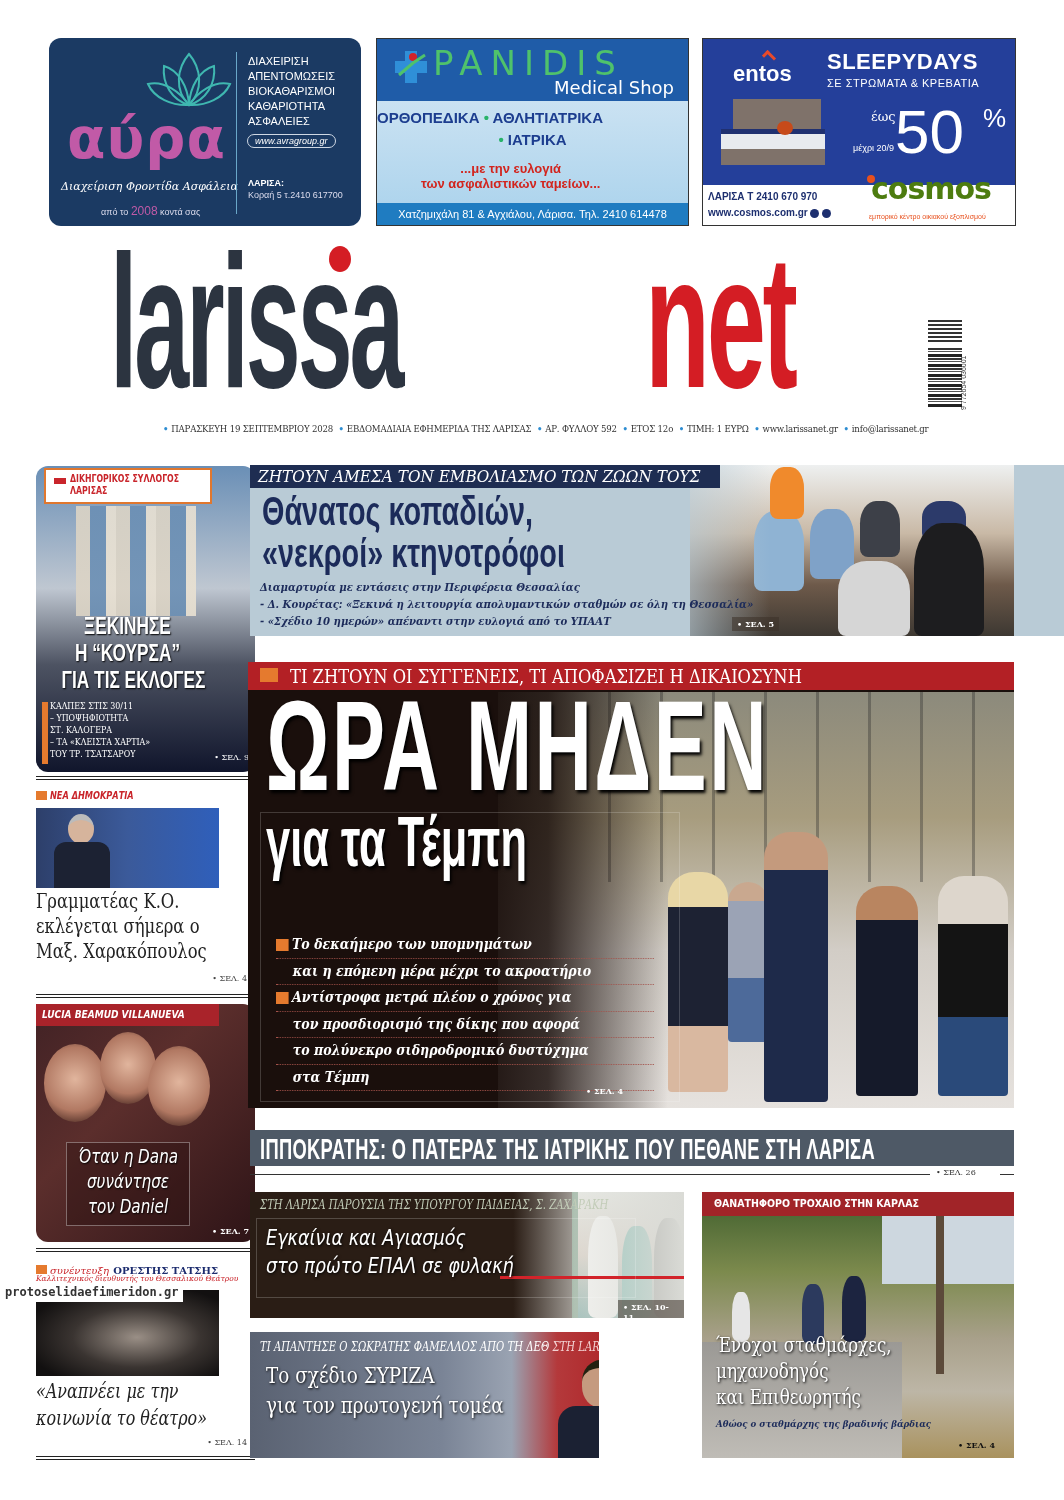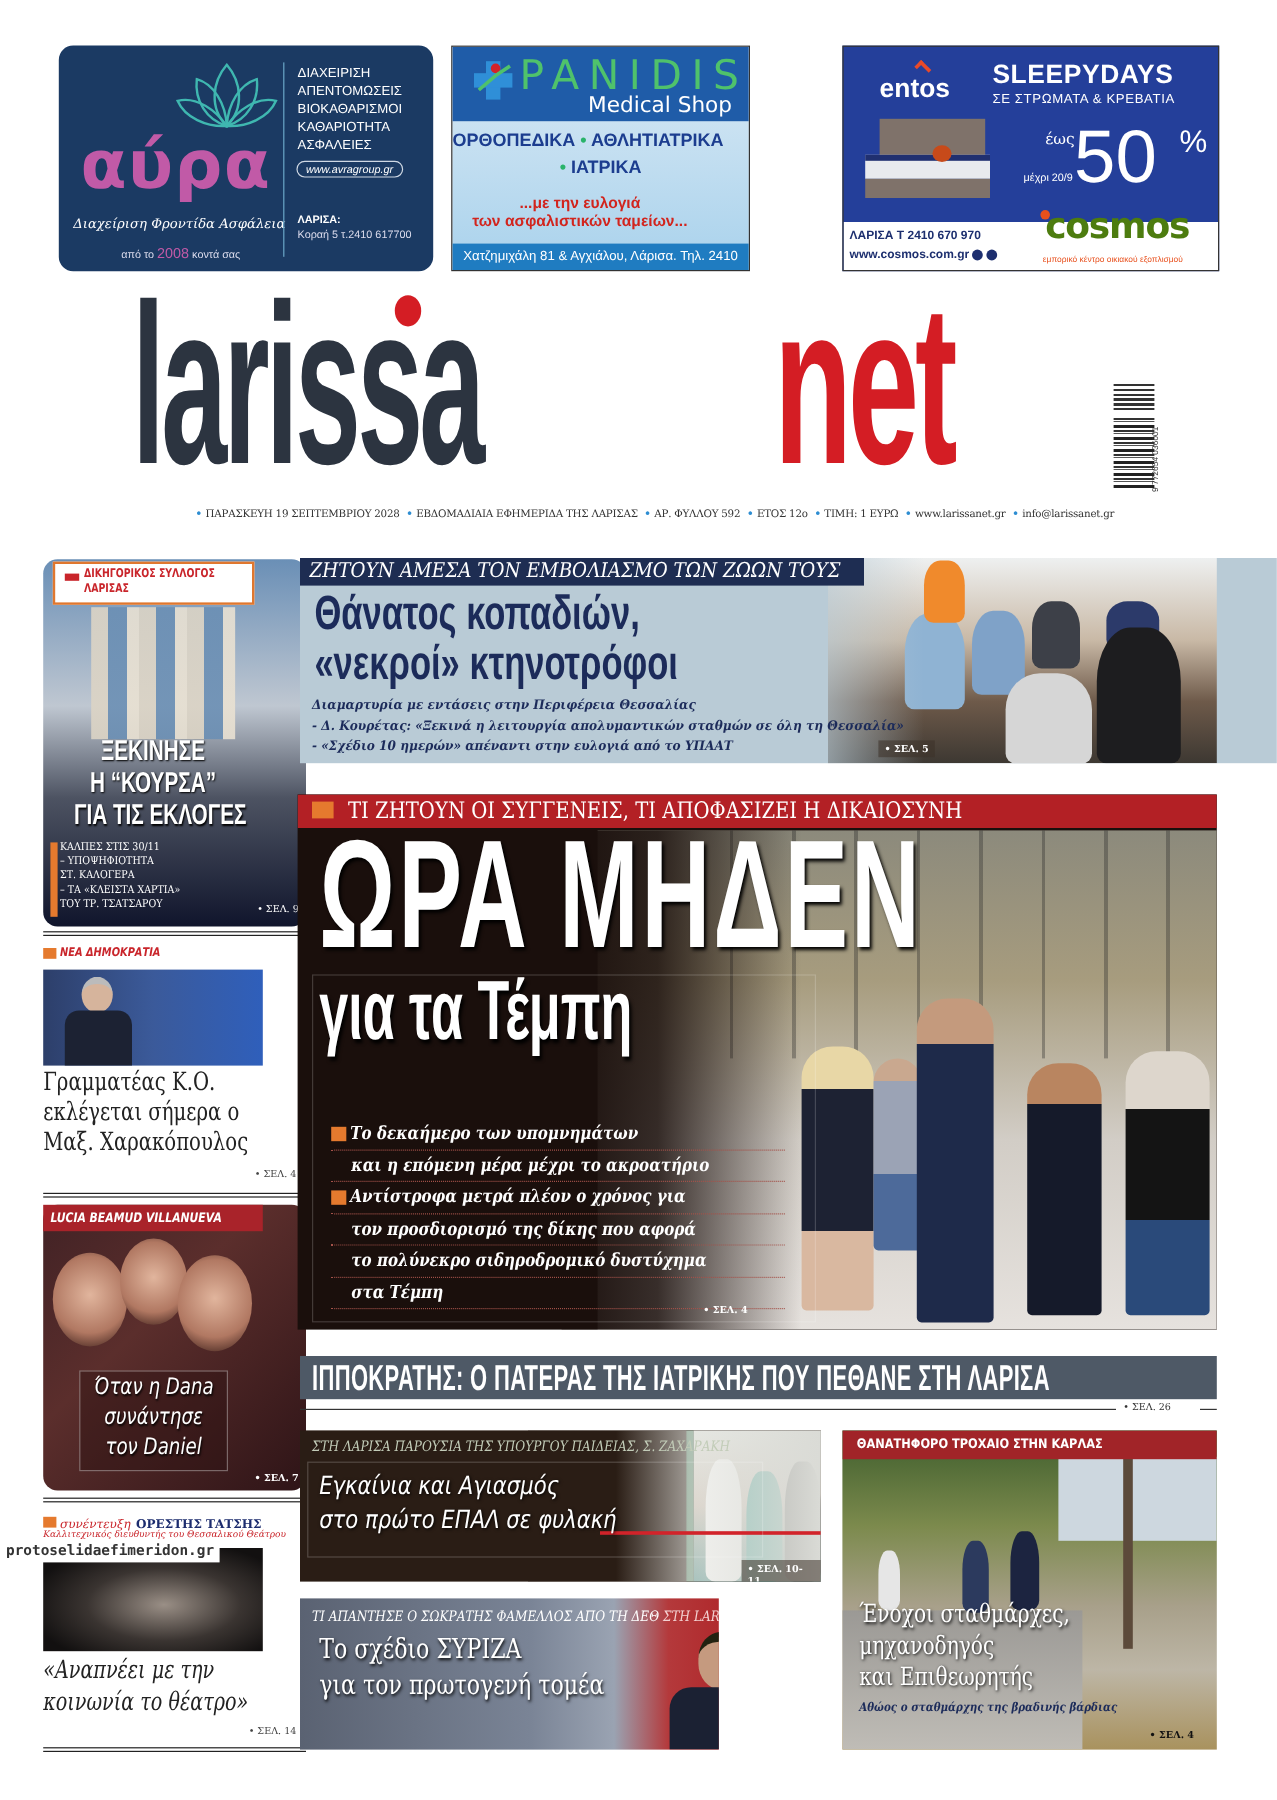--- a/index.html
+++ b/index.html
@@ -14,21 +14,21 @@
   .avra-logo { position: absolute; left: 18px; top: 68px; font: bold 56px "DejaVu Sans", sans-serif; color: #c15aa7; letter-spacing: 1px; }
   .avra-tag { position: absolute; left: 12px; top: 142px; font: italic 11px "DejaVu Serif", serif; color: #fff; white-space: nowrap; }
   .avra-since { position: absolute; left: 52px; top: 166px; font: 9px "Liberation Sans", sans-serif; color: #dde; }
   .avra-since b { color: #c15aa7; font-size: 12px; font-weight: normal; }
   .avra-divider { position: absolute; left: 187px; top: 14px; width: 1px; height: 162px; background: #6aa7c9; }
   .avra-services { position: absolute; left: 199px; top: 16px; font: 11px "Liberation Sans", sans-serif; line-height: 15px; color: #fff; }
   .avra-web { position: absolute; left: 198px; top: 96px; border: 1px solid #cfd8e4; border-radius: 10px; padding: 1px 7px; font: italic 9px "Liberation Sans", sans-serif; }
   .avra-city { position: absolute; left: 199px; top: 140px; font: bold 9px "Liberation Sans", sans-serif; }
   .avra-addr { position: absolute; left: 199px; top: 152px; font: 9px "Liberation Sans", sans-serif; color: #dde; }
 
-  .ad-panidis { left: 376px; width: 249px; border: 1px solid #333; background: linear-gradient(#dbeaf5, #a9d2ec); }
+  .ad-panidis { left: 376px; width: 313px; border: 1px solid #333; background: linear-gradient(#dbeaf5, #a9d2ec); }
   .pan-top { position: absolute; left: 0; top: 0; width: 100%; height: 62px; background: #1f5ca8; }
   .pan-cross { position: absolute; left: 16px; top: 10px; width: 36px; height: 36px; }
   .pan-name { position: absolute; left: 56px; top: 4px; font: 34px "DejaVu Sans", sans-serif; letter-spacing: 8px; color: #4fc26b; }
   .pan-sub { position: absolute; right: 14px; top: 38px; font: 18px "DejaVu Sans", sans-serif; color: #fff; }
   .pan-line1 { position: absolute; left: 0; width: 100%; top: 70px; text-align: left; font: bold 15px "Liberation Sans", sans-serif; color: #1c3d8f; }
   .pan-line2 { position: absolute; left: 0; width: 100%; top: 92px; text-align: center; font: bold 15px "Liberation Sans", sans-serif; color: #1c3d8f; }
   .pan-dot { color: #29b36a; }
   .pan-cov { position: absolute; left: 0; width: 86%; top: 122px; text-align: center; font: bold 13px "Liberation Sans", sans-serif; color: #d2241d; line-height: 15px; }
   .pan-foot { position: absolute; left: 0; bottom: 0; width: 100%; height: 22px; background: #1f7cc1; color: #fff; font: 11px "Liberation Sans", sans-serif; text-align: center; line-height: 22px; }
 

